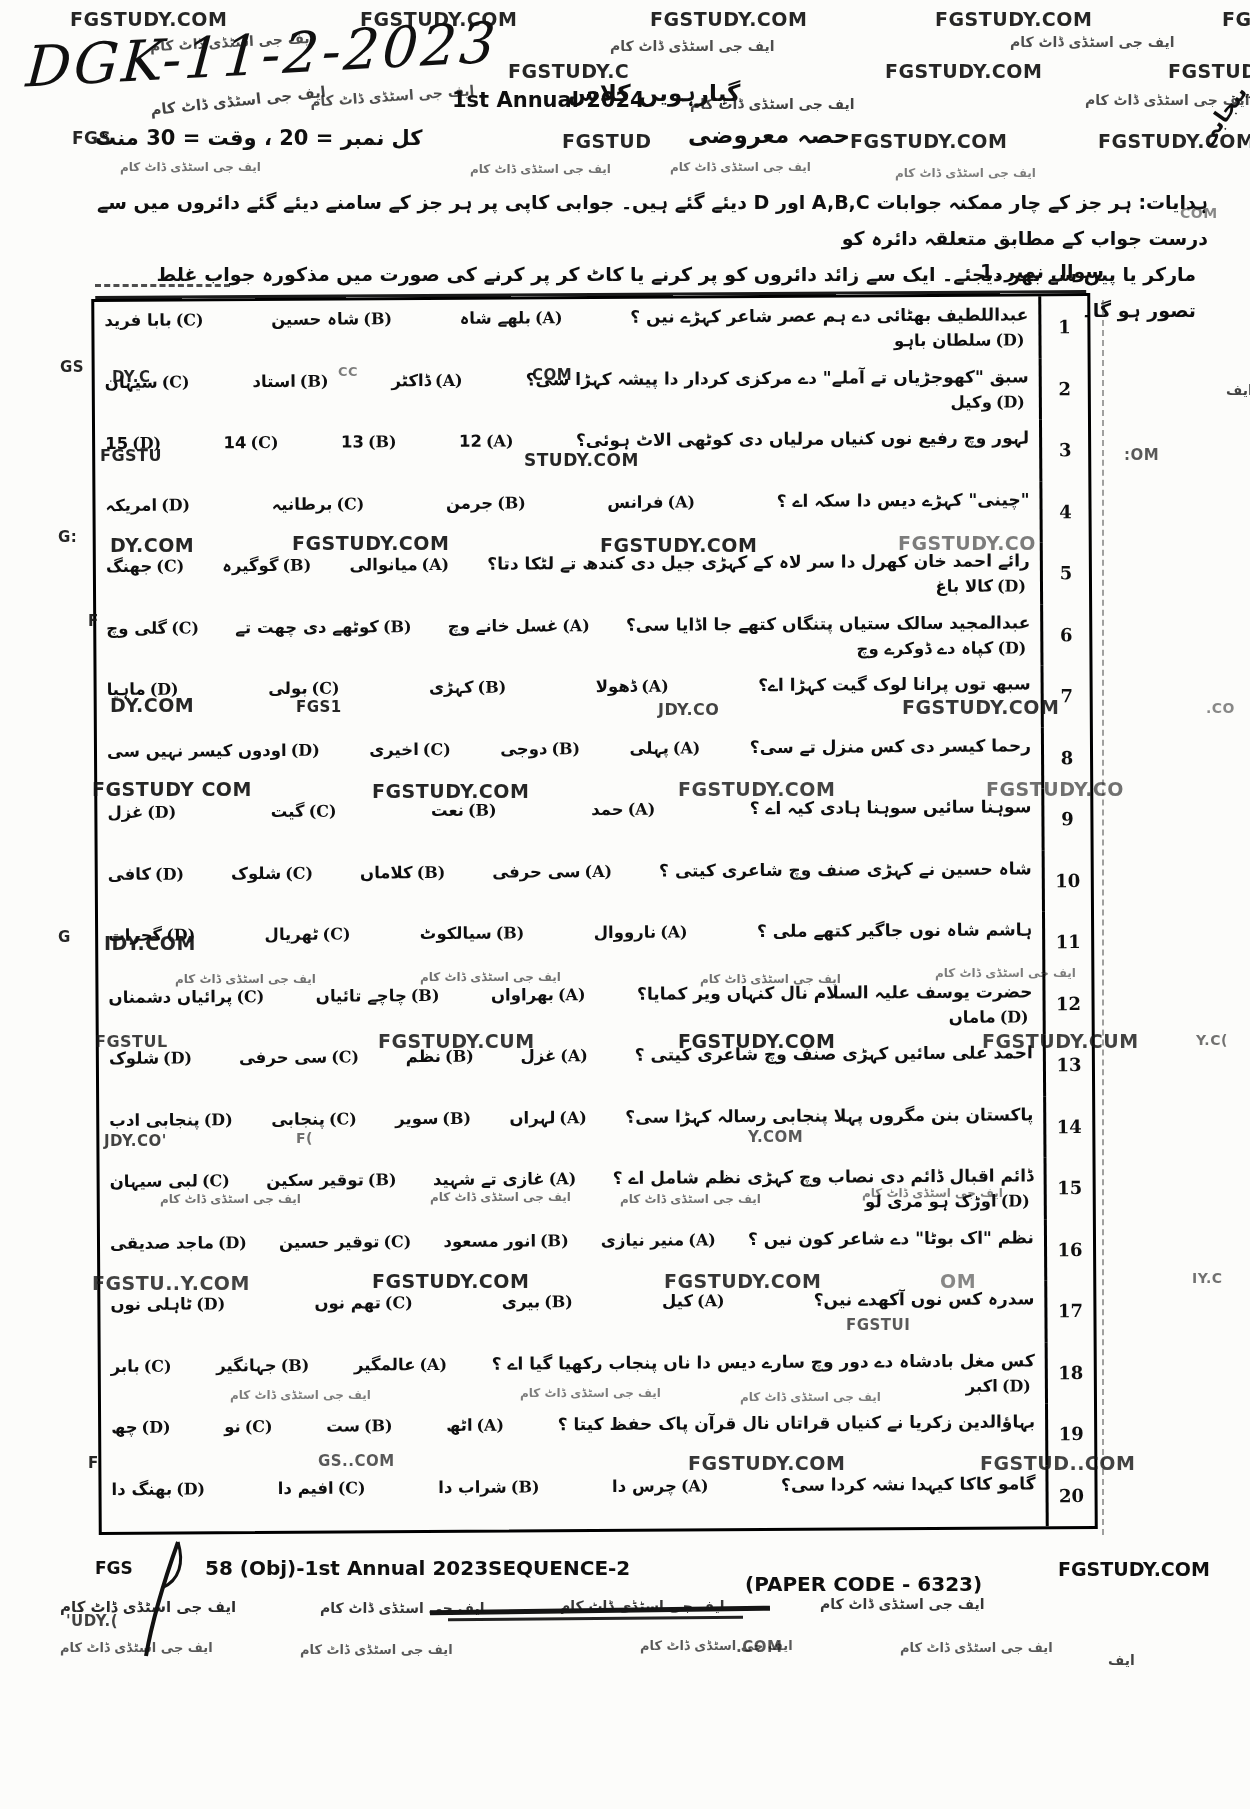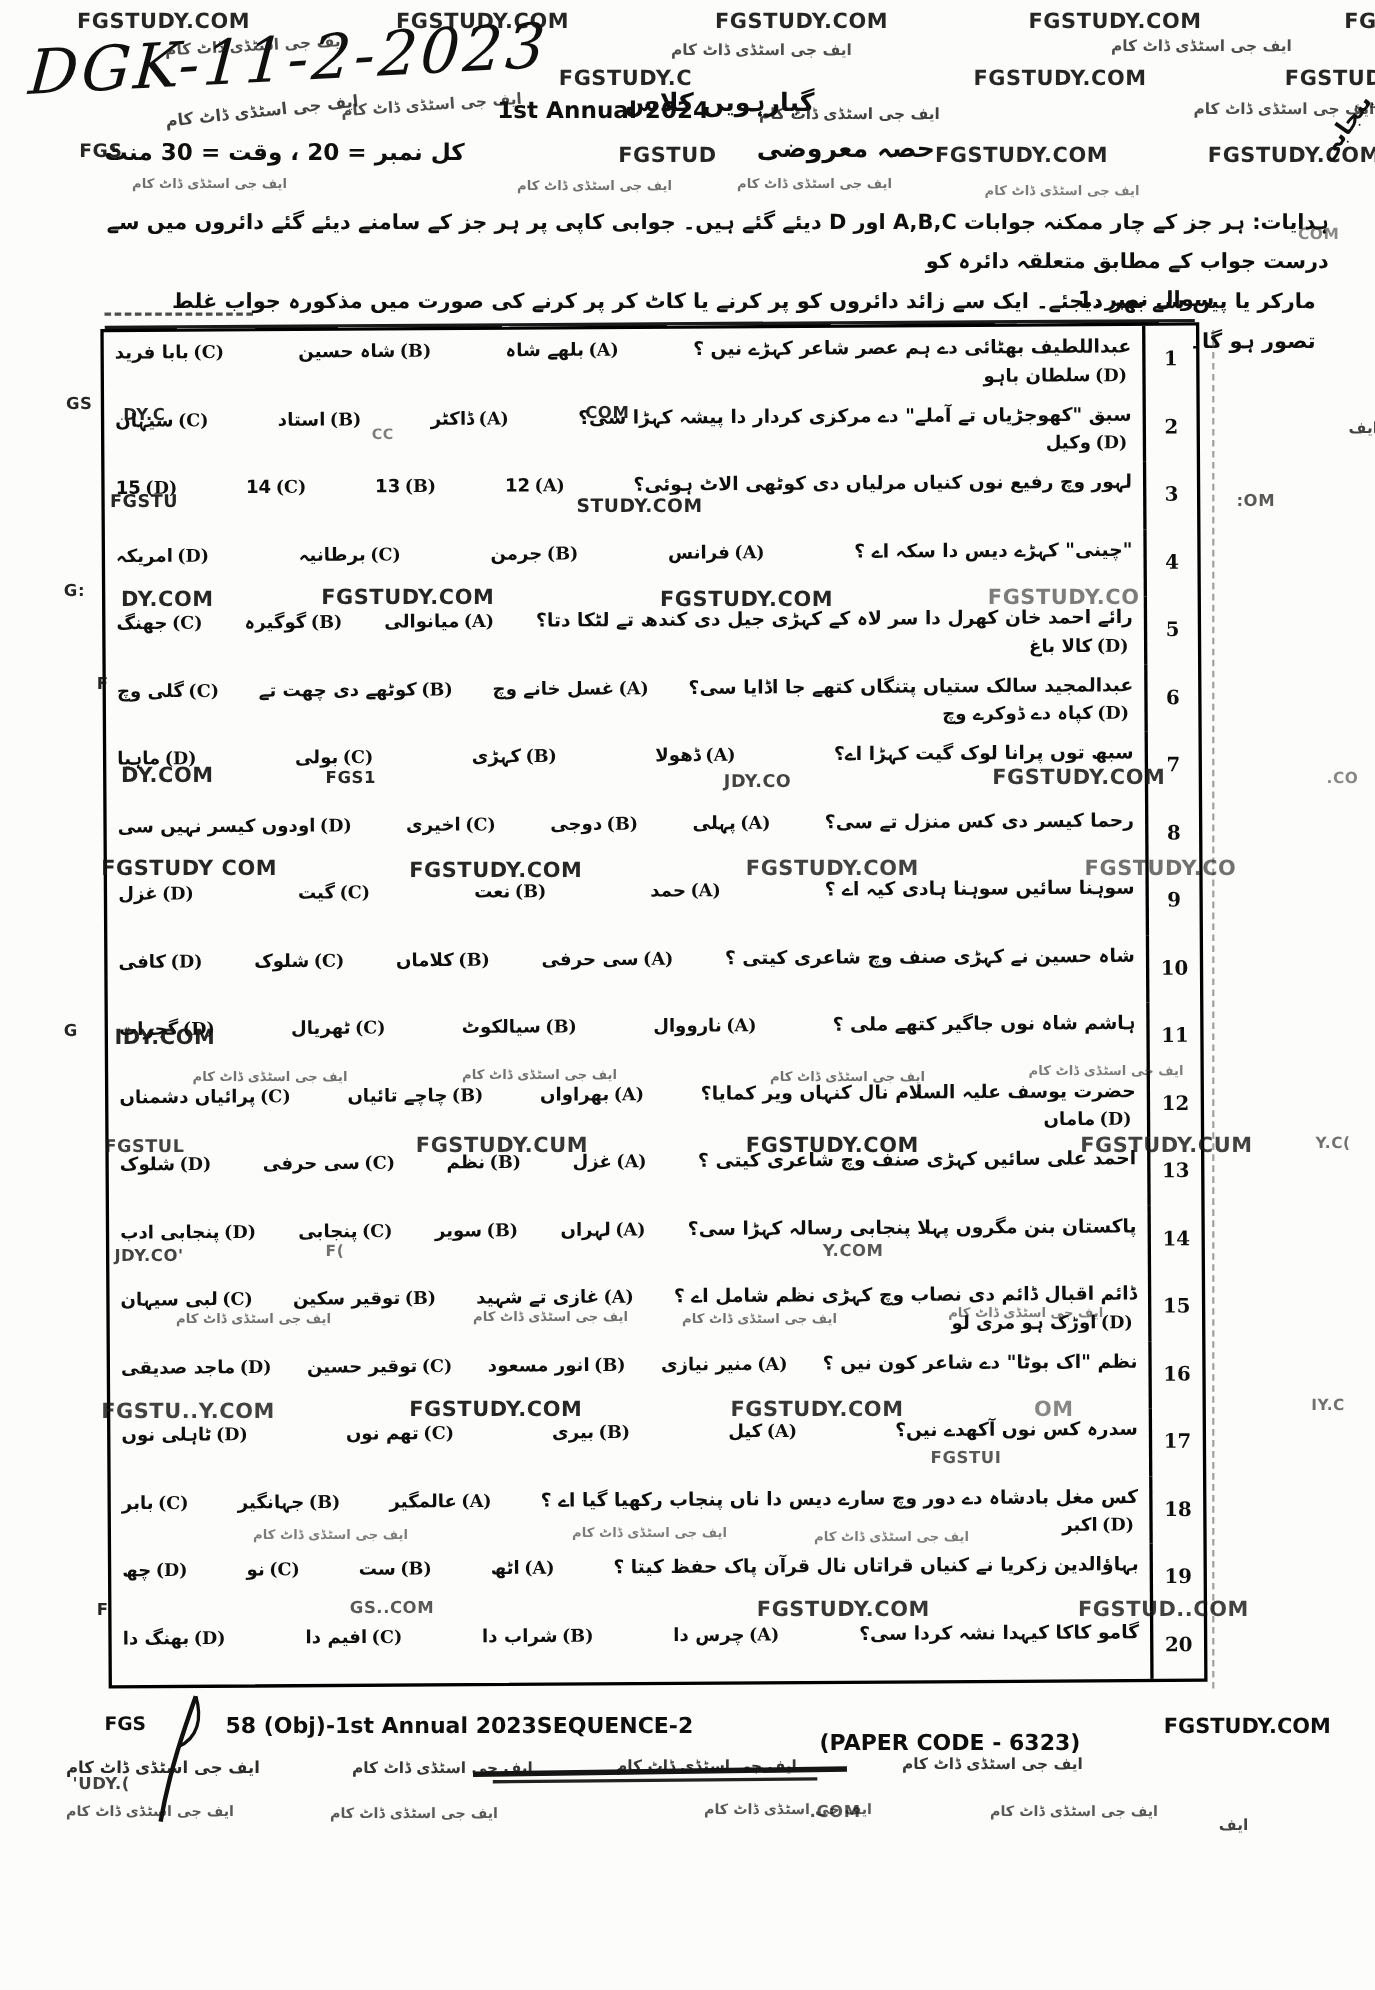--- a/index.html
+++ b/index.html
@@ -309,21 +309,21 @@
       <span class="wm" style="left: 310px; top: 88px; font-size: 14px; opacity: 0.75; transform: rotate(-4deg); direction: rtl;">ایف جی اسٹڈی ڈاٹ کام</span>
       <span class="wm" style="left: 690px; top: 96px; font-size: 14px; opacity: 0.8; direction: rtl;">ایف جی اسٹڈی ڈاٹ کام</span>
       <span class="wm" style="left: 1085px; top: 92px; font-size: 14px; opacity: 0.75; direction: rtl;">ایف جی اسٹڈی ڈاٹ کام</span>
       <span class="wm" style="left: 120px; top: 160px; font-size: 12px; opacity: 0.6; direction: rtl;">ایف جی اسٹڈی ڈاٹ کام</span>
       <span class="wm" style="left: 470px; top: 162px; font-size: 12px; opacity: 0.6; direction: rtl;">ایف جی اسٹڈی ڈاٹ کام</span>
       <span class="wm" style="left: 670px; top: 160px; font-size: 12px; opacity: 0.6; direction: rtl;">ایف جی اسٹڈی ڈاٹ کام</span>
       <span class="wm" style="left: 895px; top: 166px; font-size: 12px; opacity: 0.55; direction: rtl;">ایف جی اسٹڈی ڈاٹ کام</span>
       <span class="wm" style="left: 1180px; top: 205px; font-size: 14px; opacity: 0.5;">COM</span>
       <span class="wm" style="left: 60px; top: 358px; font-size: 15px; opacity: 0.92;">GS</span>
       <span class="wm" style="left: 112px; top: 368px; font-size: 15px; opacity: 0.92;">DY.C</span>
-      <span class="wm" style="left: 338px; top: 388px; font-size: 13px; opacity: 0.55; text-align: center;">CC</span>
+      <span class="wm" style="left: 338px; top: 364px; font-size: 13px; opacity: 0.55; text-align: center;">CC</span>
       <span class="wm" style="left: 532px; top: 366px; font-size: 15px; opacity: 0.92;">COM</span>
       <span class="wm" style="left: 100px; top: 446px; font-size: 16px; opacity: 0.92;">FGSTU</span>
       <span class="wm" style="left: 524px; top: 450px; font-size: 17px; opacity: 0.92;">STUDY.COM</span>
       <span class="wm" style="left: 1092px; top: 446px; font-size: 15px; opacity: 0.7; padding-left: 32px;">:OM</span>
       <span class="wm" style="left: 58px; top: 528px; font-size: 15px; opacity: 0.92;">G:</span>
       <span class="wm" style="left: 110px; top: 534px; font-size: 19px; opacity: 0.92;">DY.COM</span>
       <span class="wm" style="left: 292px; top: 532px; font-size: 19px; opacity: 0.92;">FGSTUDY.COM</span>
       <span class="wm" style="left: 600px; top: 534px; font-size: 19px; opacity: 0.92;">FGSTUDY.COM</span>
       <span class="wm" style="left: 898px; top: 532px; font-size: 19px; opacity: 0.55;">FGSTUDY.CO</span>
       <span class="wm" style="left: 88px; top: 612px; font-size: 15px; opacity: 0.92;">F</span>

